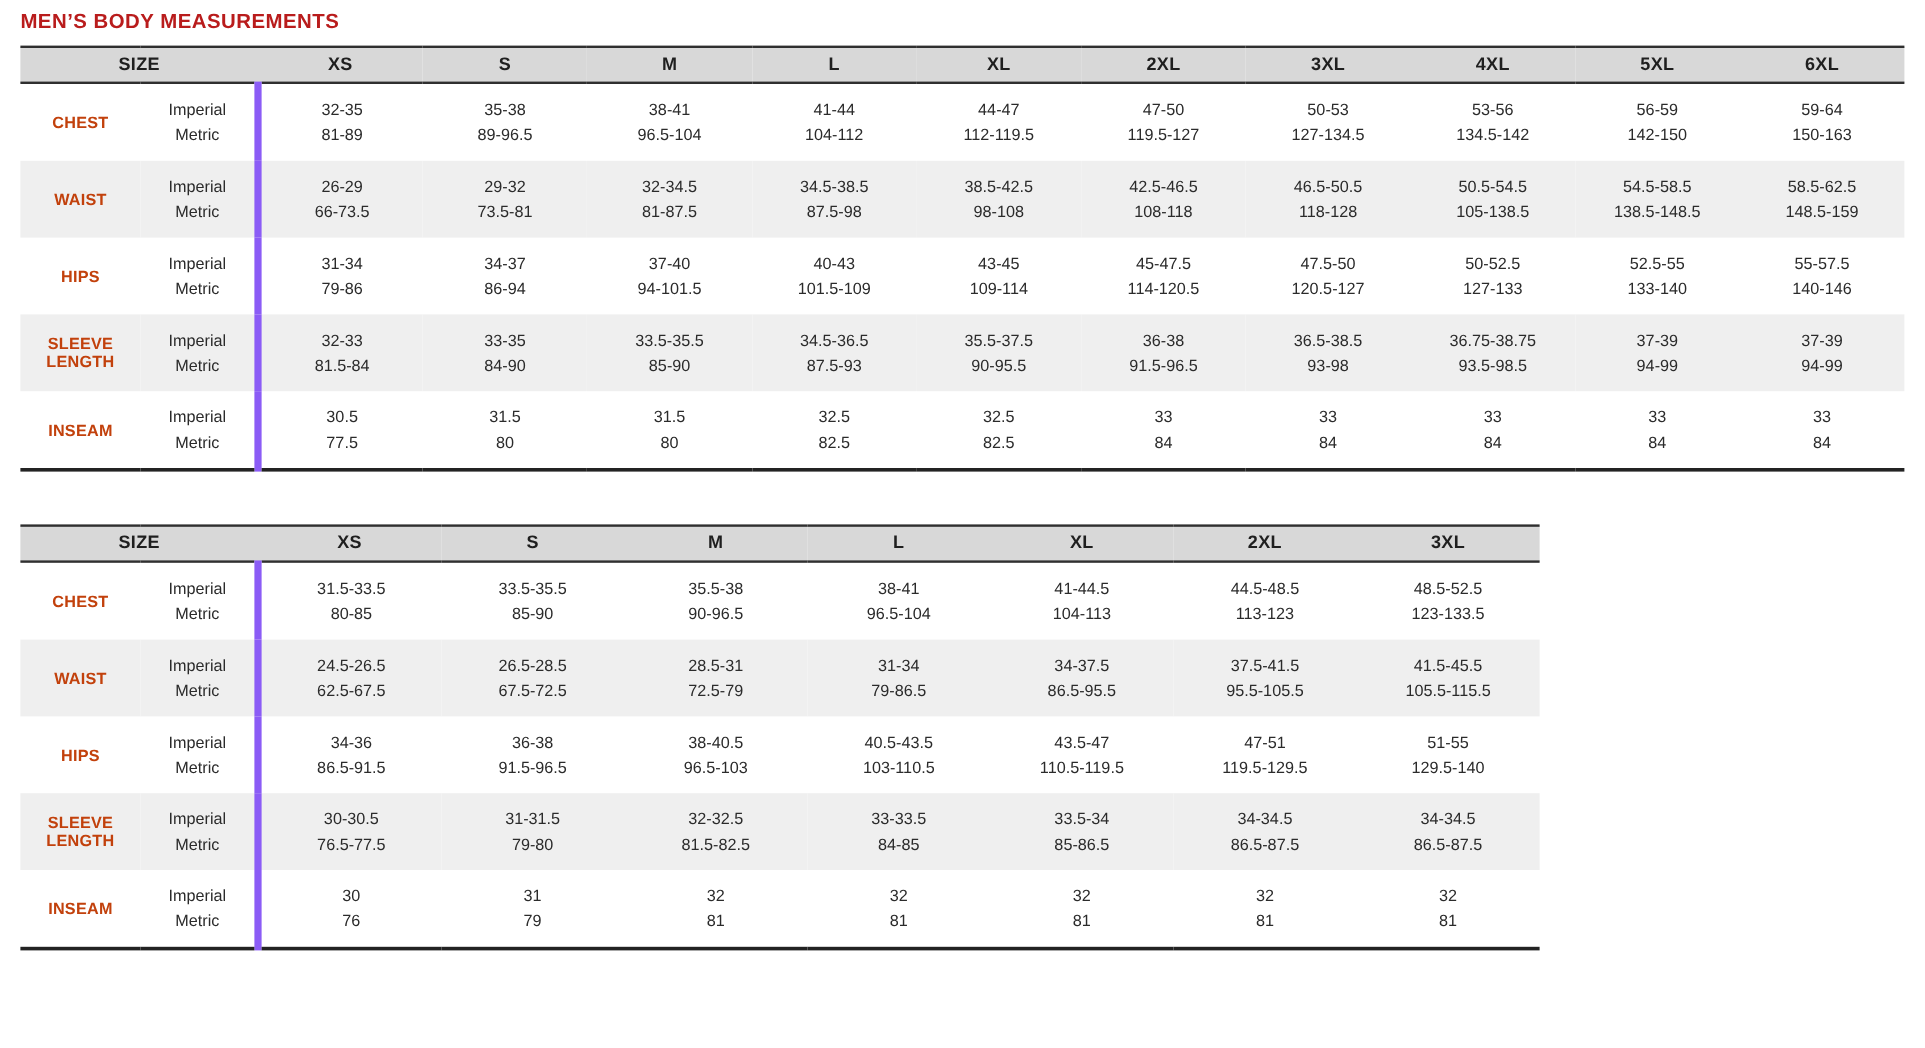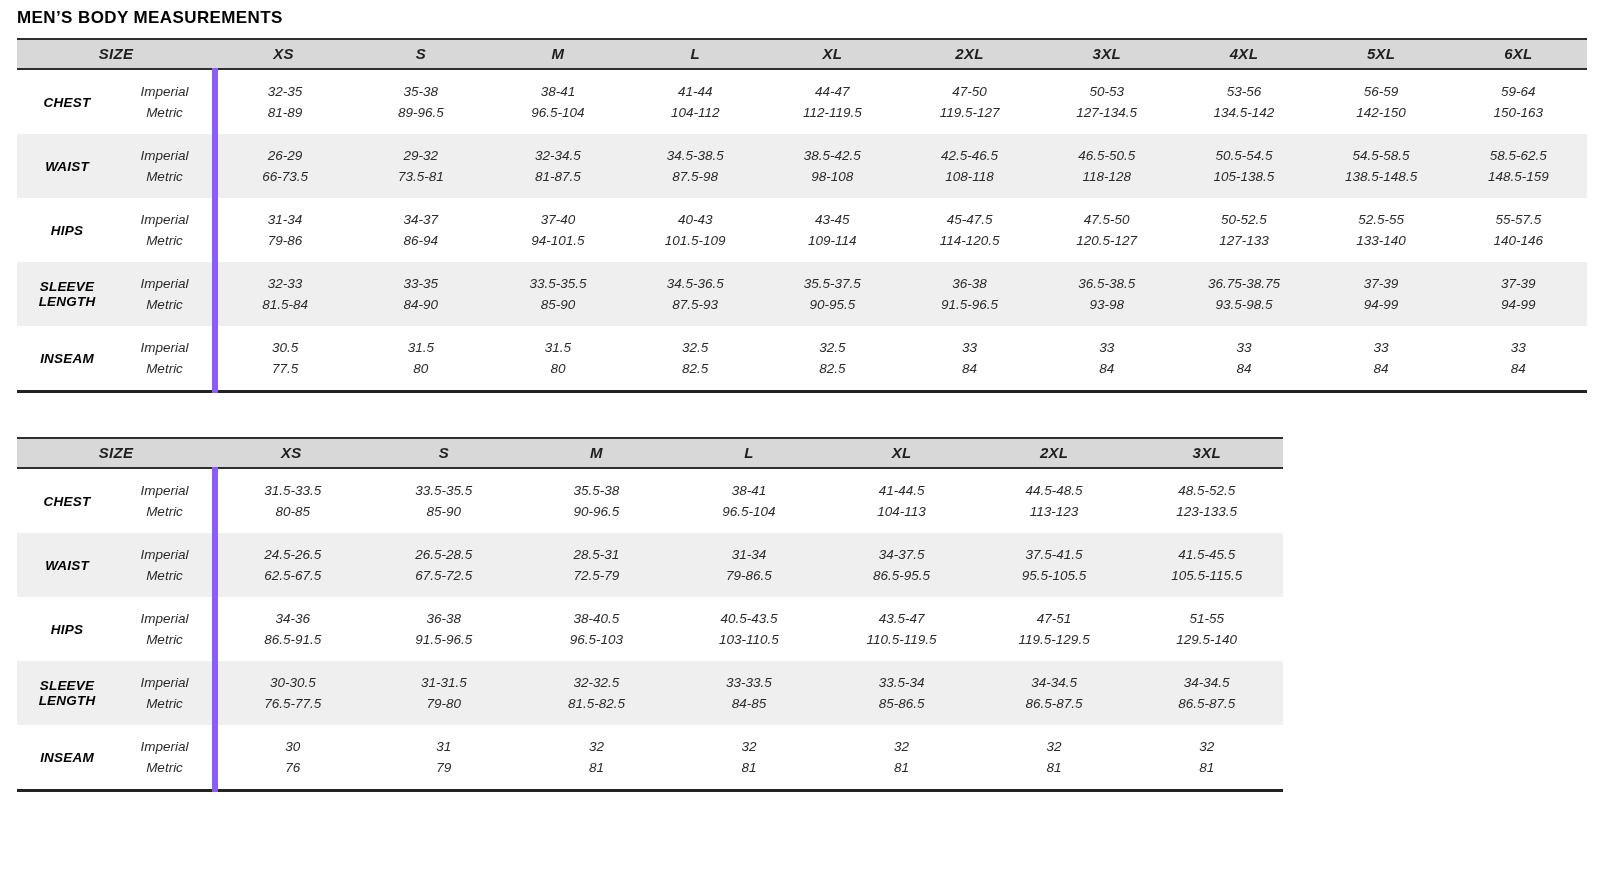--- a/index.html
+++ b/index.html
@@ -10,30 +10,29 @@
     color: #2b2b2b;
   }
   main {
     padding: 8px 16px 20px 17px;
   }
   .chart-section { display: block; }
   .chart-section + .chart-section { margin-top: 44px; }
   .chart-title {
     font-size: 17px;
     font-weight: bold;
-    color: #000000;
+    color: #b91c1c;
     letter-spacing: 0.4px;
     margin: 0 0 10px 0;
   }
   table.size-table {
     border-collapse: collapse;
     table-layout: fixed;
     border-top: 2px solid #2f2f2f;
     border-bottom: 3px solid #232323;
-    font-style: italic;
   }
   table.size-table thead th {
     background: #d8d8d8;
     font-size: 15px;
     font-weight: bold;
     color: #1f1f1f;
     letter-spacing: 0.3px;
     padding: 5px 0 6px 0;
     border-bottom: 2px solid #2f2f2f;
     text-align: center;
@@ -42,21 +41,21 @@
     text-align: center;
     vertical-align: middle;
     padding: 11px 0;
     font-size: 13.5px;
   }
   table.size-table tbody tr:nth-child(even) { background: #efefef; }
   td.row-label-cell {
     font-weight: bold;
     font-size: 12.5px;
     letter-spacing: 0.2px;
-    color: #000000;
+    color: #c2410c;
     padding-left: 4px !important;
     padding-right: 4px !important;
   }
   td.unit-cell { border-right: 6px solid #8b5cf6; }
   .cell-line { line-height: 21px; white-space: nowrap; }
   .mens-width { width: 1570px; }
   .womens-width { width: 1266px; }
 </style>
 </head>
 <body>

